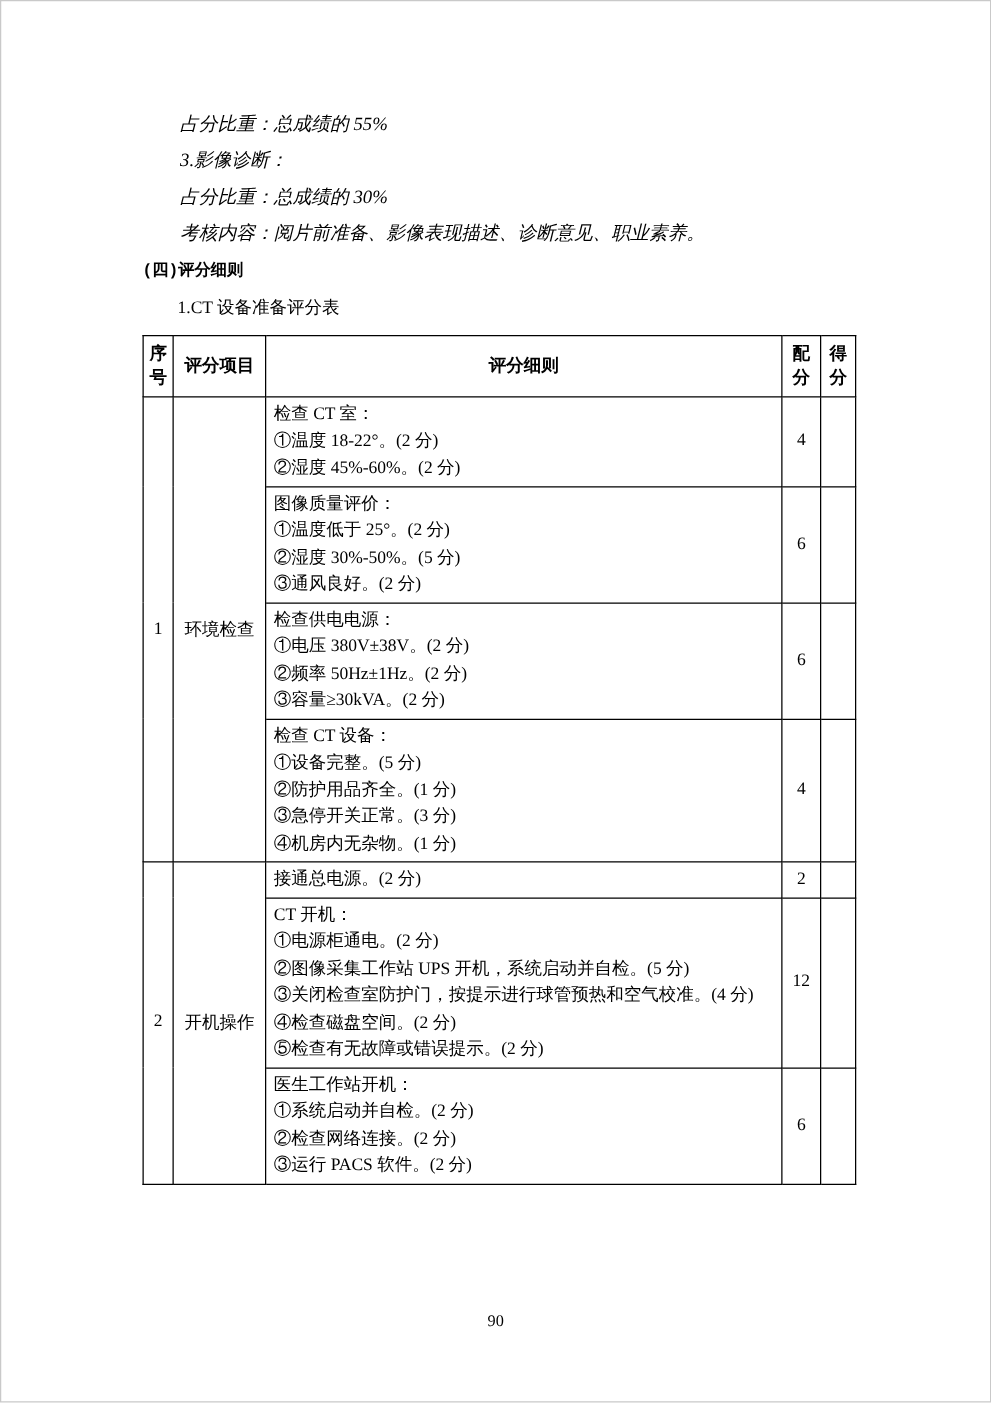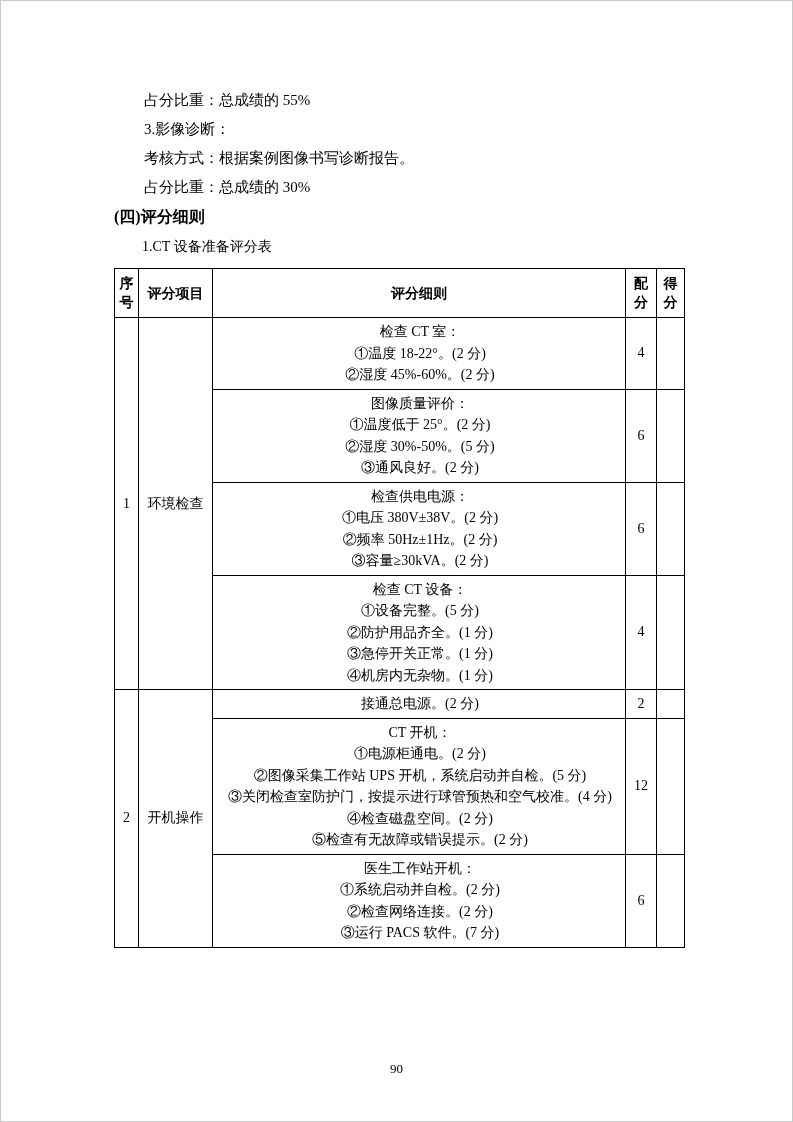--- a/index.html
+++ b/index.html
@@ -15,24 +15,25 @@
     position:absolute; inset:0;
     background:#fff;
     border:1px solid #c9c9c9;
   }
   .content {
     position:absolute; left:113px; top:85px; width:572px;
   }
   .para {
     font-size:15px; line-height:29px;
     text-align:justify;
+    font-style:italic;
   }
   .indent { text-indent:2em; }
   .heading {
-    font-size:16px; font-weight:bold; line-height:30px;
+    font-size:13px; font-weight:bold; line-height:30px;font-family:Liberation Mono, monospace;
   }
   .table-title {
     font-size:14px; line-height:29px; text-indent:2em;
   }
   table.score-table {
     border-collapse:collapse; table-layout:fixed;
     width:570px; margin-top:7px;
   }
   table.score-table th, table.score-table td {
     border:1px solid #000;
@@ -41,42 +42,42 @@
     font-weight:bold; font-size:14px; line-height:19px;
     text-align:center; vertical-align:middle;
     padding:5px 2px;
   }
   td.seq-cell, td.item-cell {
     text-align:center; vertical-align:middle;
     font-size:14px; padding:2px;
   }
   td.detail-cell {
     font-size:14px; line-height:21.5px;
-    vertical-align:middle; text-align:center;
+    vertical-align:middle; text-align:left;
     padding:3px 4px 3px 6px;
   }
   td.score-cell, td.gain-cell {
     text-align:center; vertical-align:middle;
     font-size:14px; padding:2px;
   }
   .page-number {
-    position:absolute; bottom:44px; left:0; right:0;
+    position:absolute; bottom:56px; left:0; right:0;
     text-align:center; font-size:13px;
   }
 </style>
 </head>
 <body>
 
 <div class="page">
   <div class="content">
 
     <p class="para indent">占分比重：总成绩的 55%</p>
     <p class="para indent">3.影像诊断：</p>
-    <p class="para indent">考核方式：根据案例图像书写诊断报告。</p>
     <p class="para indent">占分比重：总成绩的 30%</p>
+    <p class="para indent">考核内容：阅片前准备、影像表现描述、诊断意见、职业素养。</p>
 
     <h2 class="heading">(四)评分细则</h2>
     <p class="table-title">1.CT 设备准备评分表</p>
 
     <table class="score-table">
       <colgroup>
         <col style="width:24px">
         <col style="width:74px">
         <col style="width:413px">
         <col style="width:31px">
@@ -122,21 +123,21 @@
             <div>③容量≥30kVA。(2 分)</div>
           </td>
           <td class="score-cell">6</td>
           <td class="gain-cell"></td>
         </tr>
         <tr>
           <td class="detail-cell">
             <div>检查 CT 设备：</div>
             <div>①设备完整。(5 分)</div>
             <div>②防护用品齐全。(1 分)</div>
-            <div>③急停开关正常。(1 分)</div>
+            <div>③急停开关正常。(3 分)</div>
             <div>④机房内无杂物。(1 分)</div>
           </td>
           <td class="score-cell">4</td>
           <td class="gain-cell"></td>
         </tr>
 
         <tr>
           <td class="seq-cell" rowspan="3">2</td>
           <td class="item-cell" rowspan="3">开机操作</td>
           <td class="detail-cell">
@@ -155,21 +156,21 @@
             <div>⑤检查有无故障或错误提示。(2 分)</div>
           </td>
           <td class="score-cell">12</td>
           <td class="gain-cell"></td>
         </tr>
         <tr>
           <td class="detail-cell">
             <div>医生工作站开机：</div>
             <div>①系统启动并自检。(2 分)</div>
             <div>②检查网络连接。(2 分)</div>
-            <div>③运行 PACS 软件。(7 分)</div>
+            <div>③运行 PACS 软件。(2 分)</div>
           </td>
           <td class="score-cell">6</td>
           <td class="gain-cell"></td>
         </tr>
       </tbody>
     </table>
   </div>
 
   <div class="page-number">90</div>
 </div>

